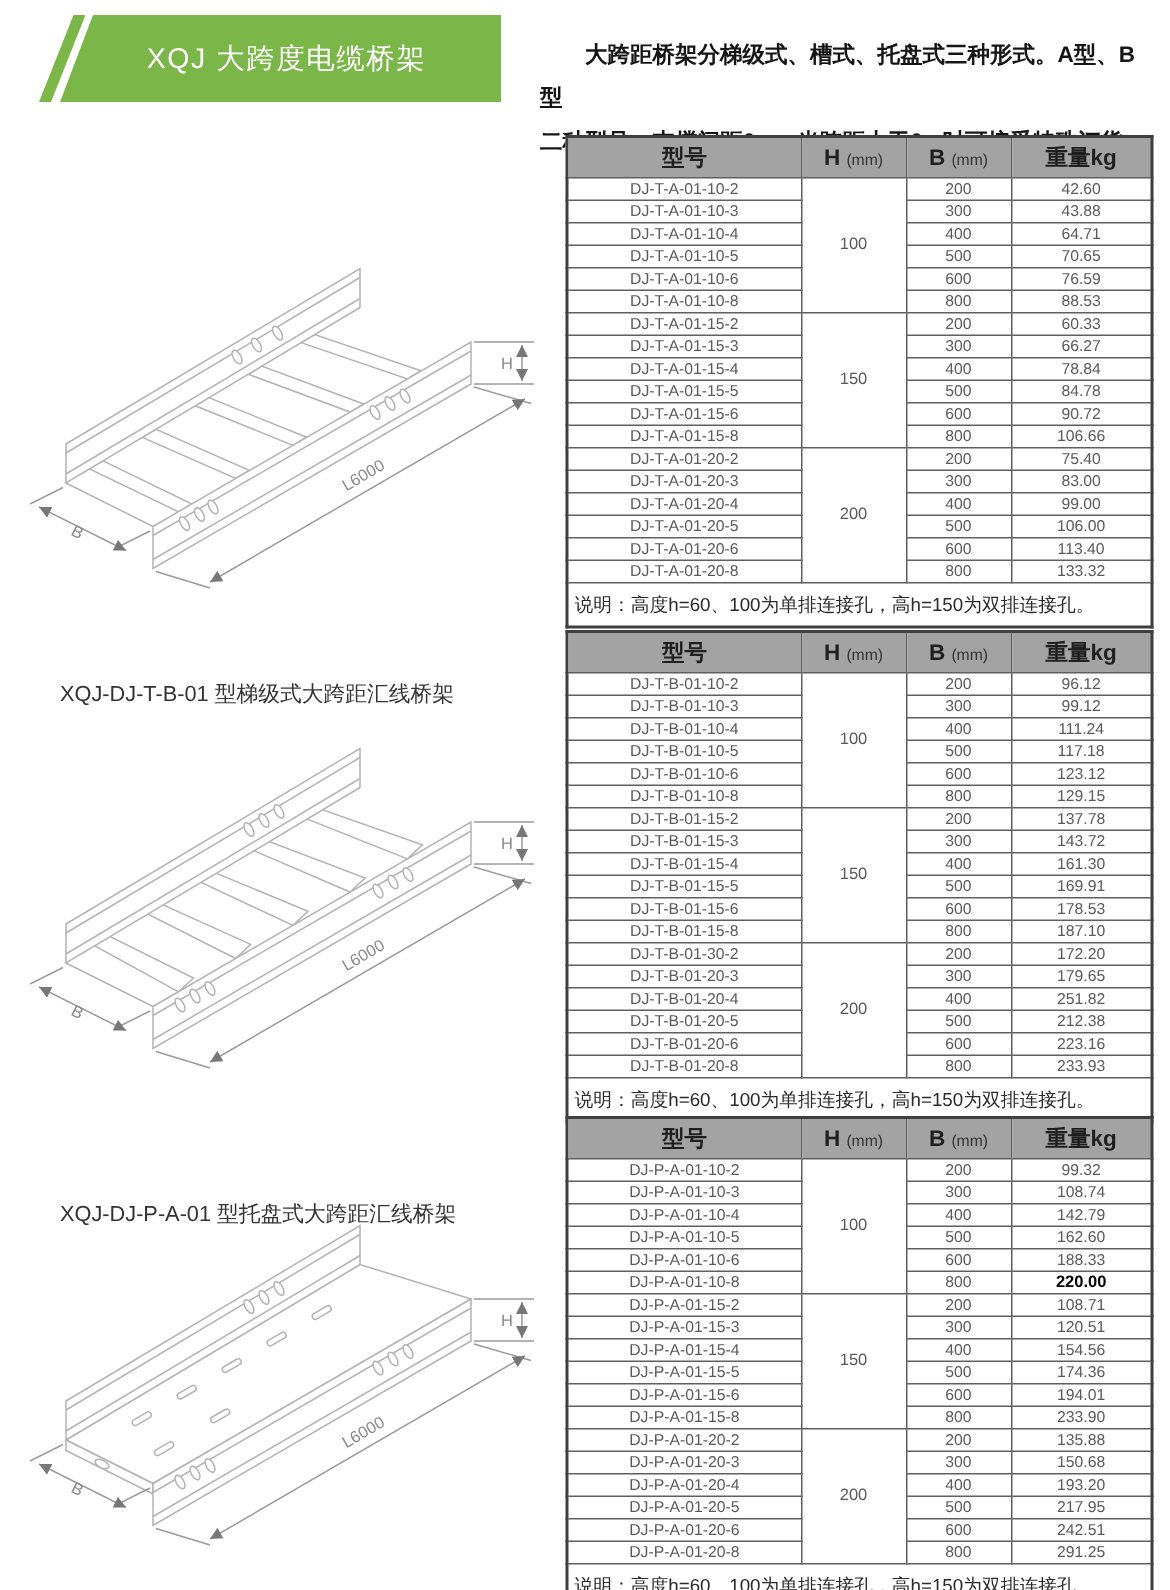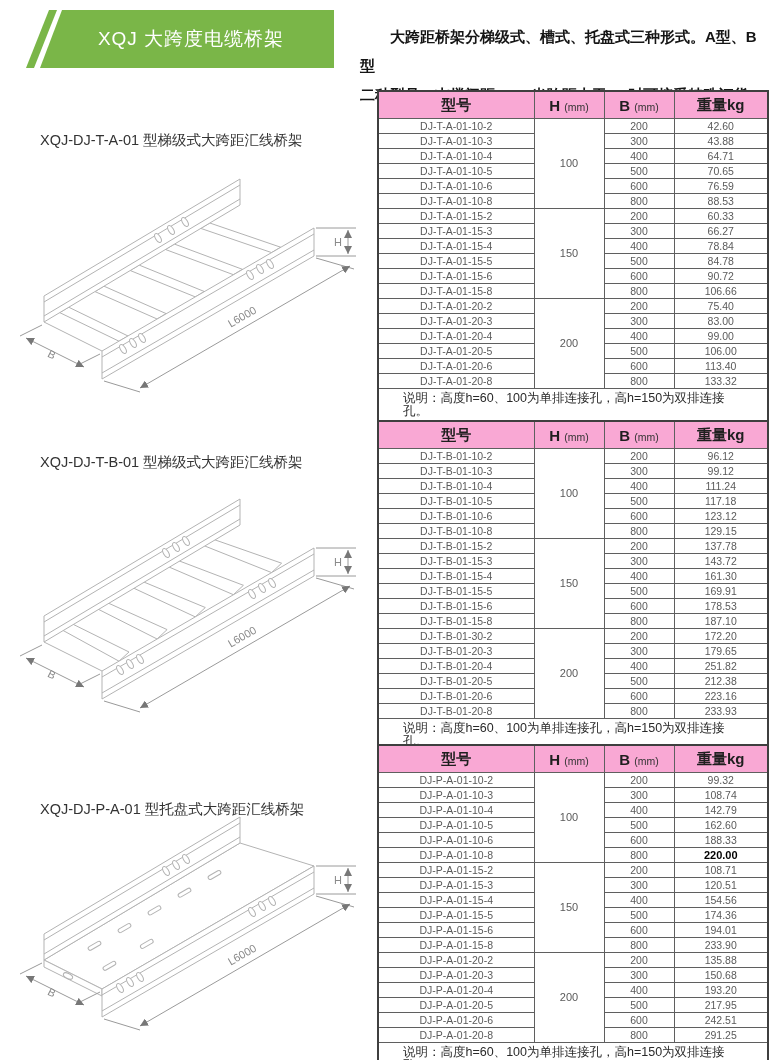--- a/index.html
+++ b/index.html
@@ -29,43 +29,42 @@
   .sketch{stroke:#b3b3b3;fill:none;stroke-width:1;}
   .sketch-fill{stroke:#b3b3b3;fill:#ffffff;stroke-width:1;}
   .hole{stroke:#b3b3b3;fill:#ffffff;stroke-width:1;}
   .dim{stroke:#9a9a9a;fill:none;stroke-width:1;}
   .dimtext{fill:#8a8a8a;font-size:11px;font-family:"Liberation Sans","DejaVu Sans",sans-serif;}
 
   
   .tbl{position:absolute;left:377px;width:392px;}
   table.spec{border-collapse:collapse;width:390px;table-layout:fixed;background:#fff;border:2px solid #3f3f3f;}
   .spec th,.spec td{border:1px solid #5f5f5f;text-align:center;padding:0;overflow:hidden;white-space:nowrap;}
-  .spec th{height:26px;background:#f9a8d4;font-size:15px;font-weight:700;color:#1f1f1f;}
+  .spec th{height:26px;background:#a3a3a3;font-size:15px;font-weight:700;color:#1f1f1f;}
   .spec th .unit{font-size:10.5px;font-weight:400;color:#333;}
   .spec td{height:14px;font-size:10.5px;line-height:1;color:#5a5a5a;}
   .spec td.hcell{font-size:11px;color:#5a5a5a;}
-  .spec td.note{height:22px;text-align:left;padding:3px 24px;font-size:12.5px;color:#2a2a2a;white-space:normal;}
+  .spec td.note{height:22px;text-align:left;padding:3px 4px;font-size:12.5px;color:#2a2a2a;white-space:normal;}
   .spec td.hl{color:#000;font-weight:700;font-size:11px;}
   .w-model{width:156px;}.w-h{width:70px;}.w-b{width:70px;}.w-wt{width:94px;}
 </style>
 </head>
 <body>
 
 <div class="page">
 
   <div class="banner">
     <div class="banner-sliver"></div>
     <div class="banner-main">
       <span class="banner-title">XQJ 大跨度电缆桥架</span>
     </div>
   </div>
 
   <p class="intro"><span class="indent">大跨距桥架分梯级式、槽式、托盘式三种形式。A型、B型</span><br><span>二种型号，支撑间距6m，当跨距大于6m时可接受特殊订货。</span></p>
 
-  <div class="dlabel" style="top:131px">XQJ-DJ-T-A-01 型梯级式大跨距汇线桥架</div>
   <div class="dlabel" style="top:453px">XQJ-DJ-T-B-01 型梯级式大跨距汇线桥架</div>
   <div class="dlabel" style="top:800px">XQJ-DJ-P-A-01 型托盘式大跨距汇线桥架</div>
 
   <svg class="draw" style="top:158px" width="352" height="240" viewBox="0 0 352 240">
     <defs>
       <marker id="a1" markerWidth="9" markerHeight="8" refX="8" refY="4" orient="auto-start-reverse">
         <path d="M0,0 L8,4 L0,8 Z" fill="#777"></path>
       </marker>
     </defs>
     <g>

